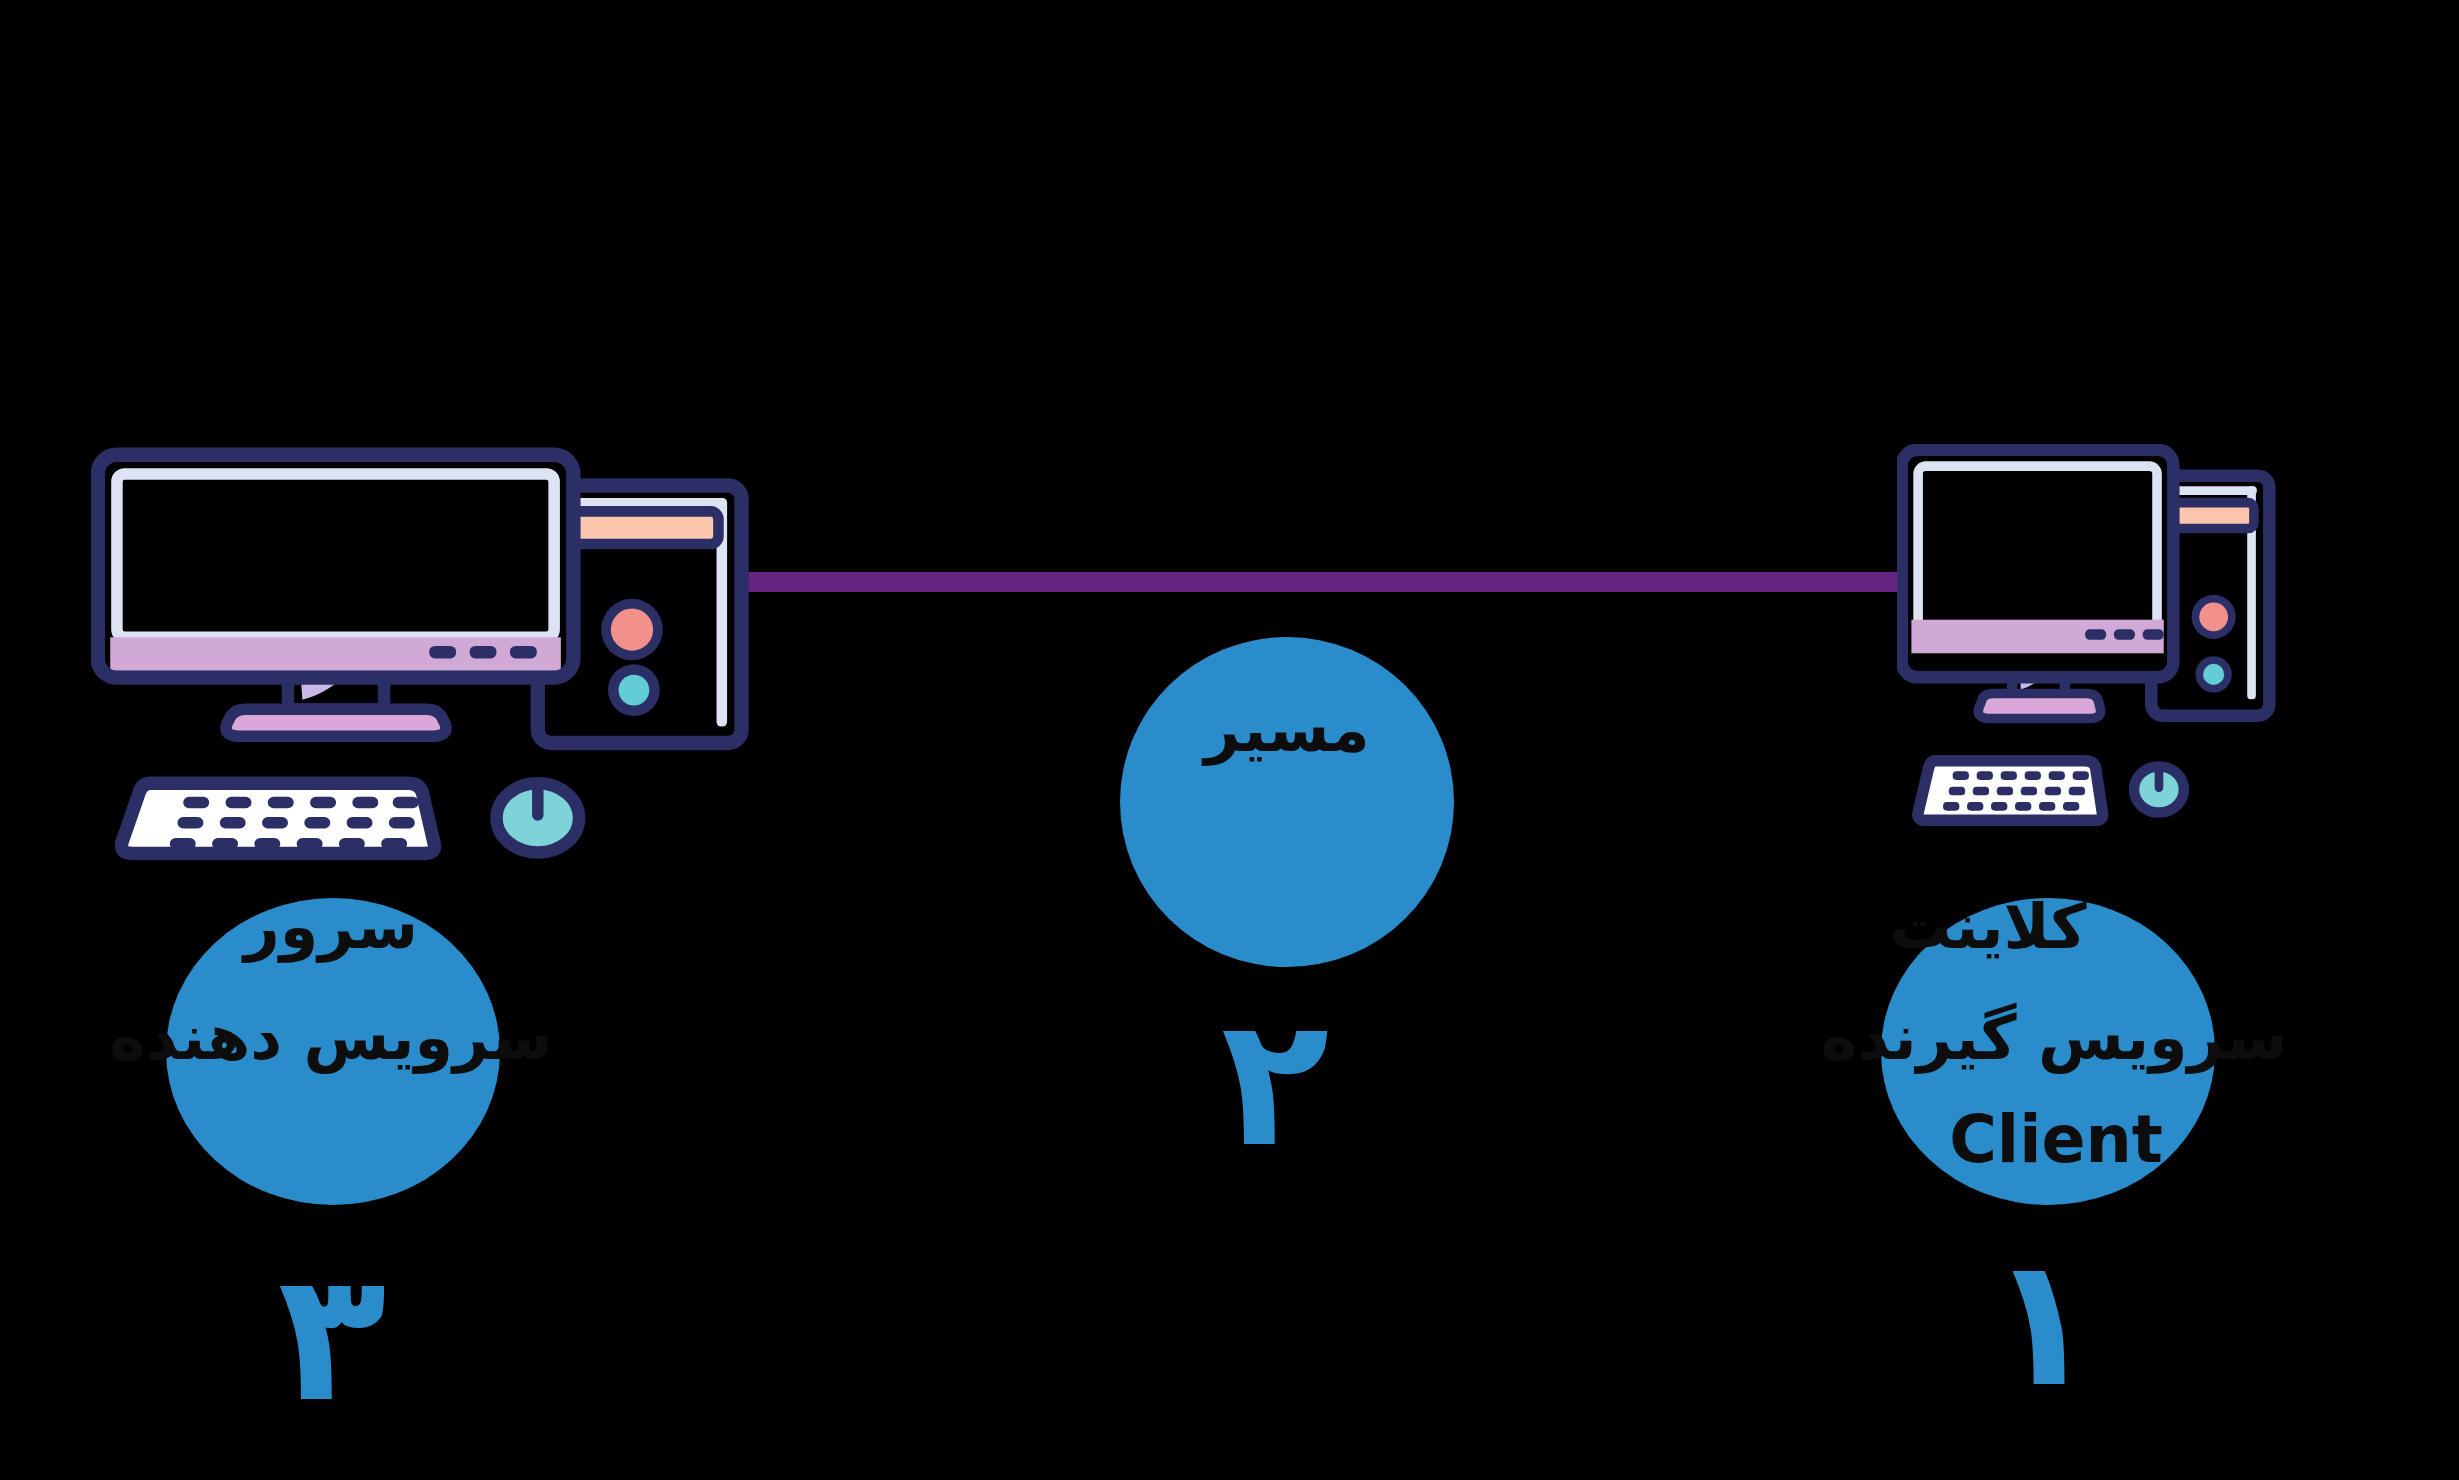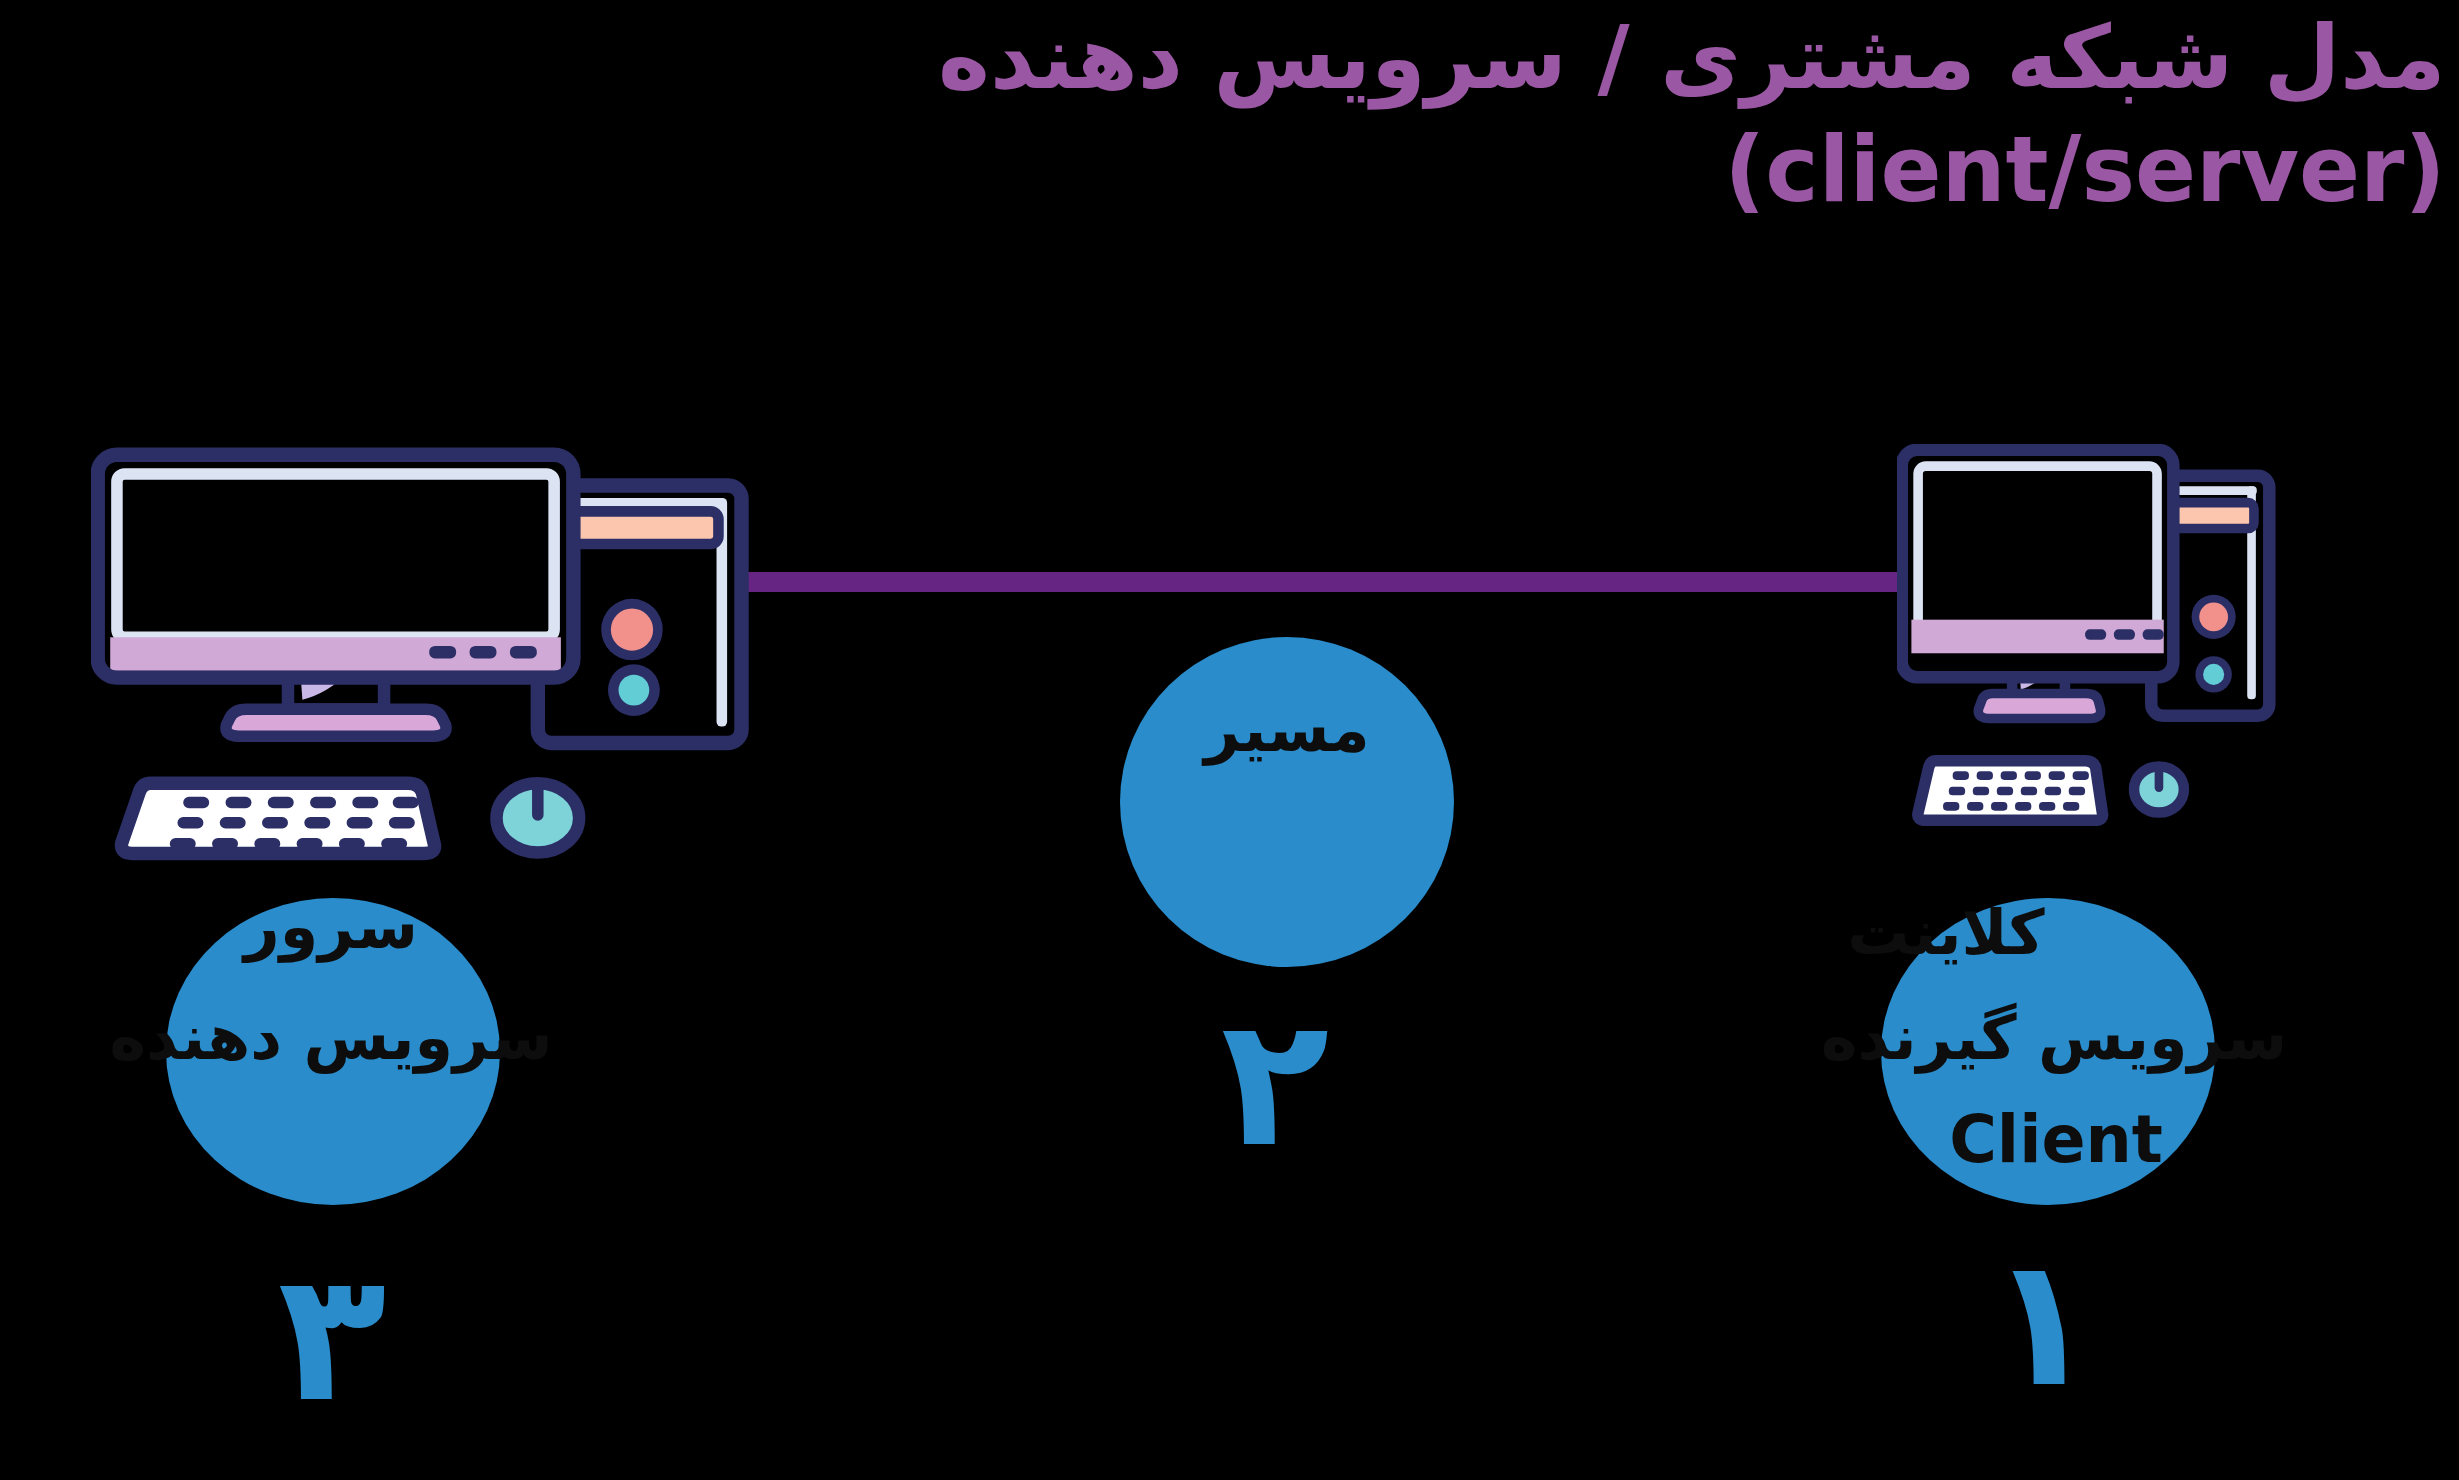--- a/index.html
+++ b/index.html
@@ -29,24 +29,20 @@
   .lbl-en{font-size:65px;direction:ltr;}
   
   .num{position:absolute;transform:translateX(-50%);color:#2a8ccb;font-weight:bold;
        font-size:178px;line-height:1;direction:rtl;}
 </style>
 </head>
 <body>
 
 <div class="stage">
 
-  <div class="title">
-    <div class="title-fa">مدل شبکه مشتری / سرویس دهنده</div>
-    <div class="title-en">(client/server)</div>
-  </div>
 
   <div class="connector"></div>
 
   <svg class="pc pc-left" viewBox="0 0 690 445">
 
     <g>
       <rect x="465" y="45" width="212" height="268" rx="14" fill="#000" stroke="#2b2f66" stroke-width="15"></rect>
       <rect x="481" y="58" width="180" height="11" rx="5" fill="#dce4f4"></rect>
       <rect x="651" y="58" width="11" height="238" rx="5" fill="#dce4f4"></rect>
       <rect x="477" y="72" width="176" height="34" rx="8" fill="#fbc6ad" stroke="#2b2f66" stroke-width="11"></rect>
@@ -165,19 +161,19 @@
   <div class="bubble bubble-left"></div>
   <div class="bubble bubble-right"></div>
 
   <div class="lbl lbl-fa" style="left:1287px;top:699px;">مسیر</div>
   <div class="num" style="left:1275px;top:994px;">۲</div>
 
   <div class="lbl lbl-fa" style="left:331px;top:896px;">سرور</div>
   <div class="lbl lbl-fa" style="left:331px;top:1007px;">سرویس دهنده</div>
   <div class="num" style="left:332px;top:1249px;">۳</div>
 
-  <div class="lbl lbl-fa" style="left:1946px;top:896px;margin-top:6px;">کلاینت</div>
+  <div class="lbl lbl-fa" style="left:1988px;top:896px;">کلاینت</div>
   <div class="lbl lbl-fa" style="left:2054px;top:1007px;">سرویس گیرنده</div>
   <div class="lbl lbl-en" style="left:2056px;top:1107px;">Client</div>
   <div class="num" style="left:2042px;top:1234px;">۱</div>
 
 </div>
 
 
 </body></html>

